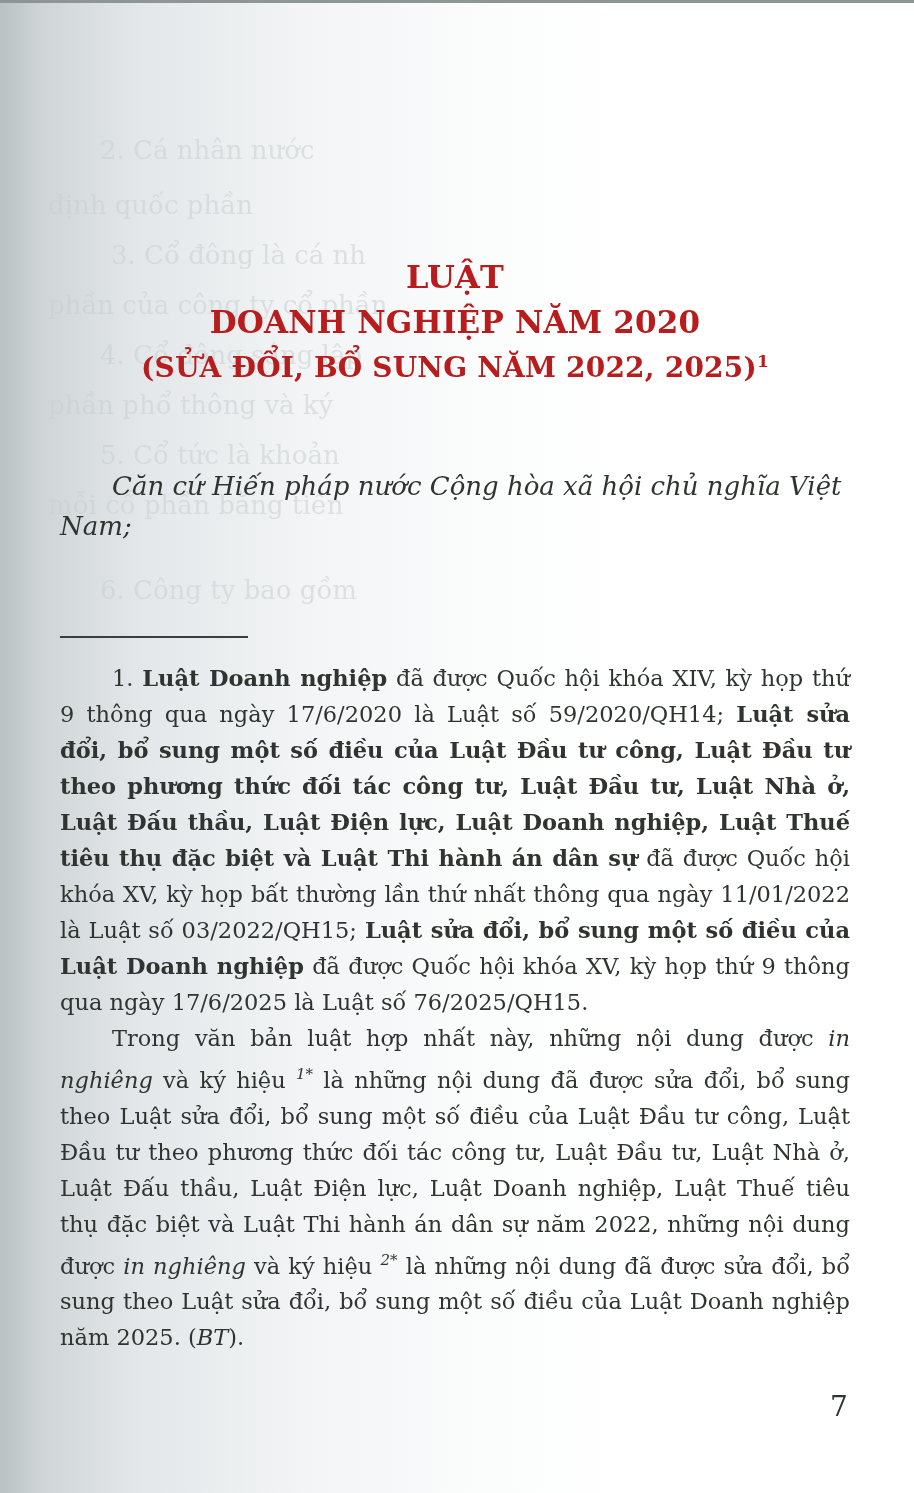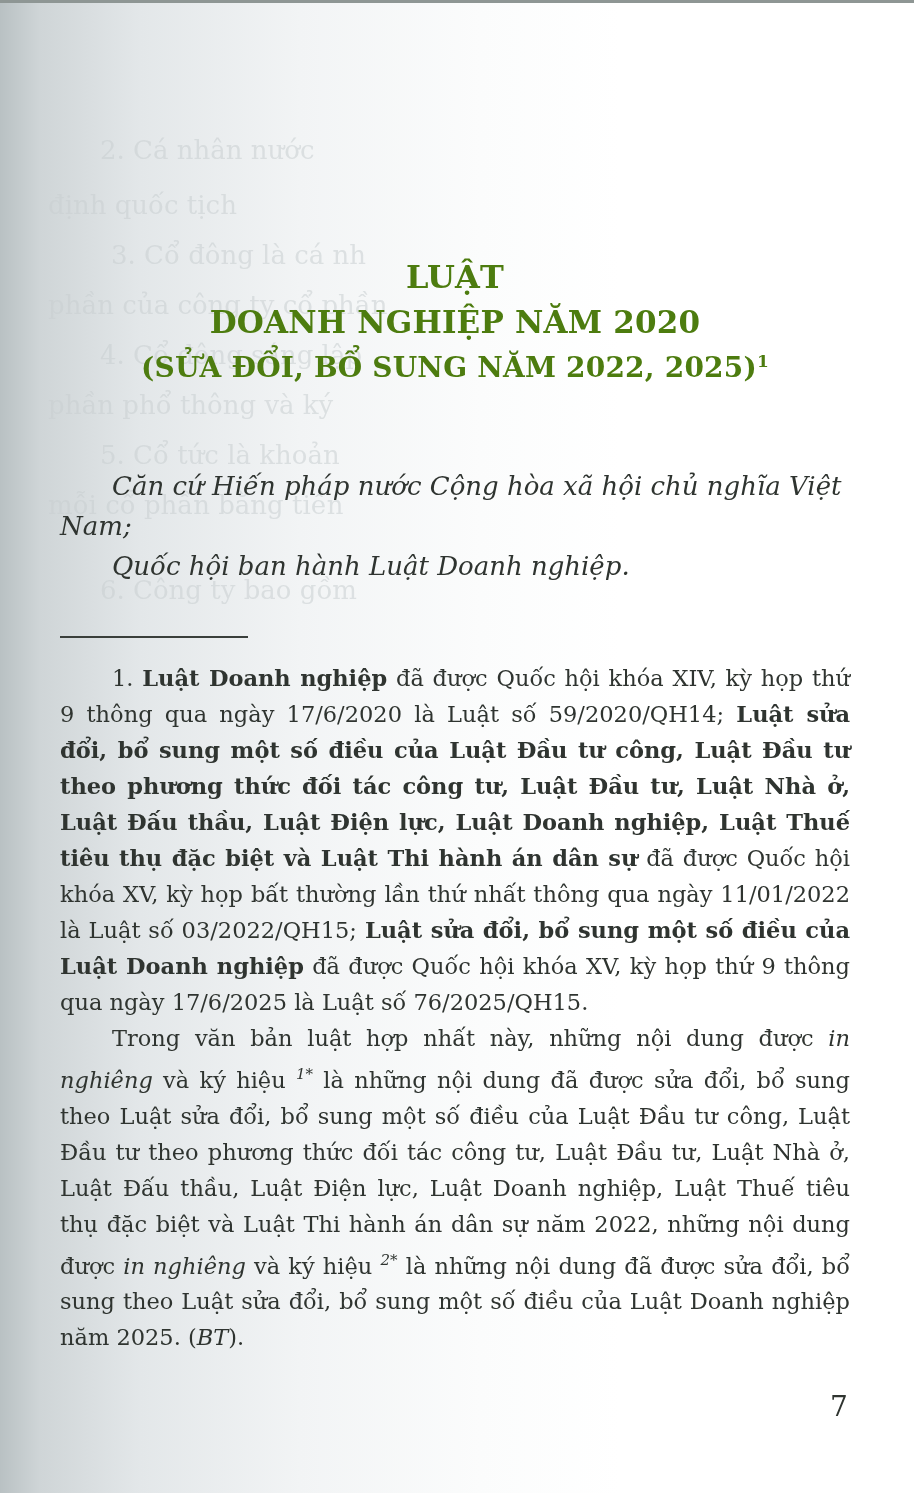--- a/index.html
+++ b/index.html
@@ -38,21 +38,21 @@
       width: 790px;
       height: 1493px;
     }
     .title-block {
       position: absolute;
       left: 0;
       top: 255px;
       width: 790px;
       text-align: center;
       font-weight: bold;
-      color: #4d7c0f;
+      color: #b91c1c;
     }
     .title-line {
       font-size: 31px;
       line-height: 45px;
       height: 45px;
       letter-spacing: 0.2px;
     }
     .title-line.l1 { font-size: 32px; }
     .title-line.l3 { font-size: 28px; margin-top: 0px; }
     sup.fn {
@@ -99,40 +99,39 @@
       font-size: 28px;
       color: #2f3430;
     }
   </style>
 </head>
 <body>
 
 <div class="top-edge"></div>
 
 <div class="bleed" style="left:100px; top:135px;">2. Cá nhân nước</div>
-<div class="bleed" style="left:48px; top:190px;">định quốc tịch</div>
+<div class="bleed" style="left:48px; top:190px;">định quốc phần</div>
 <div class="bleed" style="left:111px; top:240px;">3. Cổ đông là cá nh</div>
 <div class="bleed" style="left:48px; top:290px;">phần của công ty cổ phần</div>
 <div class="bleed" style="left:100px; top:340px;">4. Cổ đông sáng lập</div>
 <div class="bleed" style="left:48px; top:390px;">phần phổ thông và ký</div>
 <div class="bleed" style="left:100px; top:440px;">5. Cổ tức là khoản</div>
 <div class="bleed" style="left:48px; top:490px;">mỗi cổ phần bằng tiền</div>
 <div class="bleed" style="left:100px; top:575px;">6. Công ty bao gồm</div>
 
 <div class="page">
 
   <div class="title-block">
     <div class="title-line l1">LUẬT</div>
     <div class="title-line l2">DOANH NGHIỆP NĂM 2020</div>
     <div class="title-line l3"><span>(SỬA ĐỔI, BỔ SUNG NĂM 2022, 2025)</span><sup class="fn">1</sup></div>
   </div>
 
   <div class="preamble">
     <p class="indent">Căn cứ Hiến pháp nước Cộng hòa xã hội chủ nghĩa Việt Nam;</p>
-    <p class="indent">Quốc hội ban hành Luật Doanh nghiệp.</p>
   </div>
 
   <div class="separator"></div>
 
   <div class="footnotes">
     <p class="indent"><span>1.</span> <b>Luật Doanh nghiệp</b><span> đã được Quốc hội khóa XIV, kỳ họp thứ 9 thông qua ngày 17/6/2020 là Luật số 59/2020/QH14; </span><b>Luật sửa đổi, bổ sung một số điều của Luật Đầu tư công, Luật Đầu tư theo phương thức đối tác công tư, Luật Đầu tư, Luật Nhà ở, Luật Đấu thầu, Luật Điện lực, Luật Doanh nghiệp, Luật Thuế tiêu thụ đặc biệt và Luật Thi hành án dân sự</b><span> đã được Quốc hội khóa XV, kỳ họp bất thường lần thứ nhất thông qua ngày 11/01/2022 là Luật số 03/2022/QH15; </span><b>Luật sửa đổi, bổ sung một số điều của Luật Doanh nghiệp</b><span> đã được Quốc hội khóa XV, kỳ họp thứ 9 thông qua ngày 17/6/2025 là Luật số 76/2025/QH15.</span></p>
     <p class="indent"><span>Trong văn bản luật hợp nhất này, những nội dung được </span><i>in nghiêng</i><span> và ký hiệu </span><sup style="font-style:italic;font-size:15px;">1*</sup><span> là những nội dung đã được sửa đổi, bổ sung theo Luật sửa đổi, bổ sung một số điều của Luật Đầu tư công, Luật Đầu tư theo phương thức đối tác công tư, Luật Đầu tư, Luật Nhà ở, Luật Đấu thầu, Luật Điện lực, Luật Doanh nghiệp, Luật Thuế tiêu thụ đặc biệt và Luật Thi hành án dân sự năm 2022, những nội dung được </span><i>in nghiêng</i><span> và ký hiệu </span><sup style="font-style:italic;font-size:15px;">2*</sup><span> là những nội dung đã được sửa đổi, bổ sung theo Luật sửa đổi, bổ sung một số điều của Luật Doanh nghiệp năm 2025. (</span><i>BT</i><span>).</span></p>
   </div>
 
   <div class="page-number">7</div>

